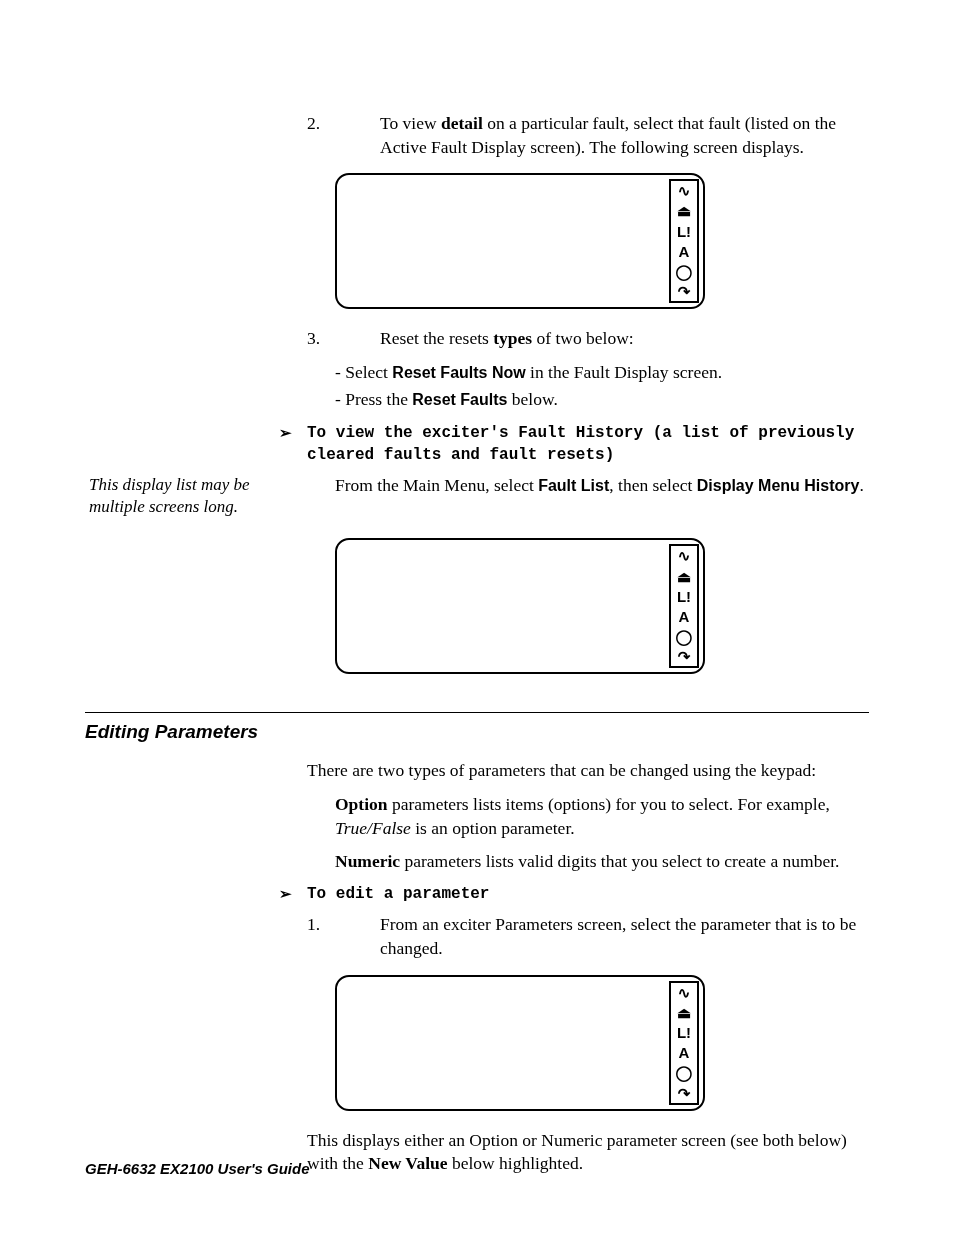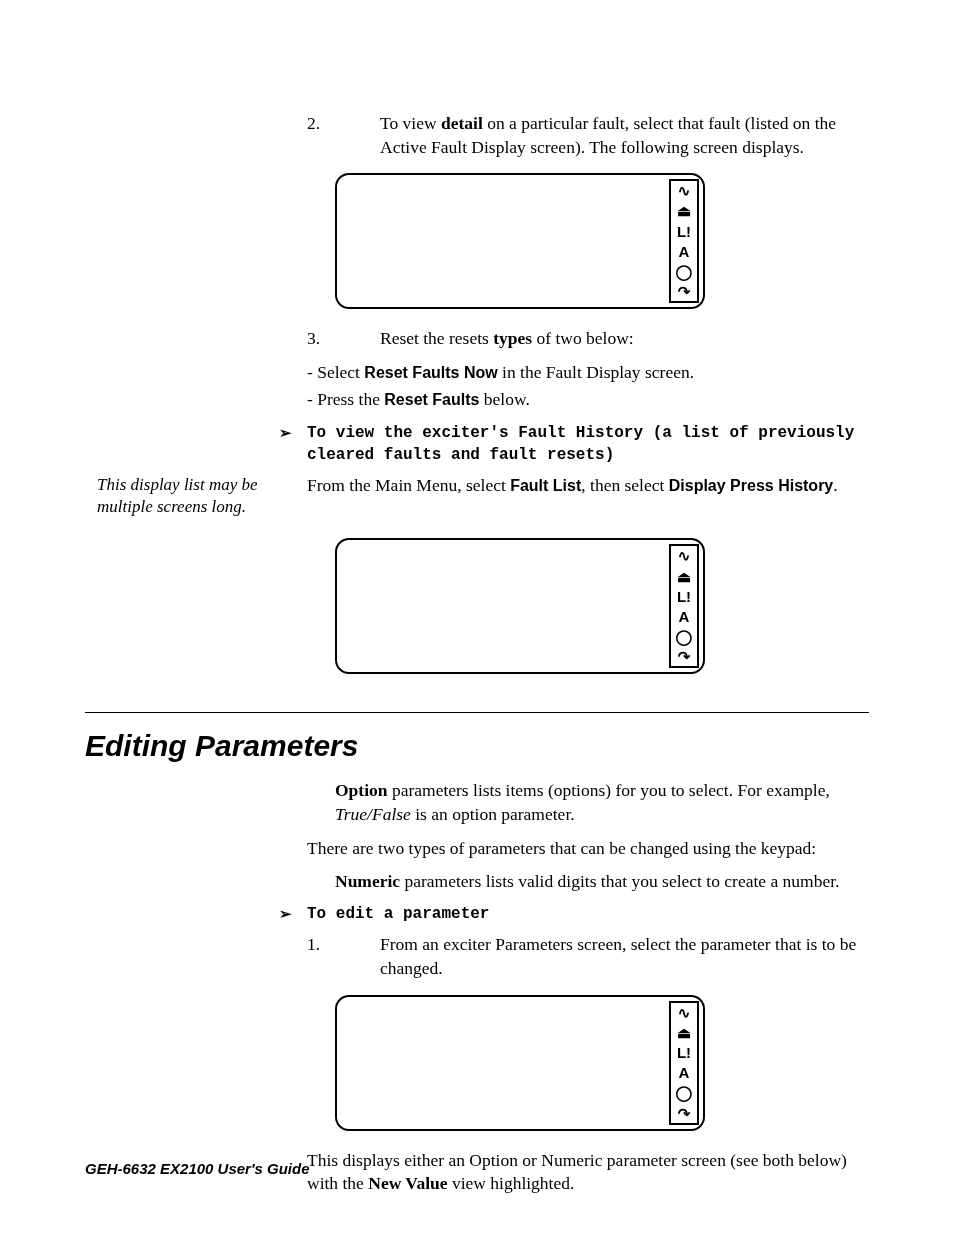--- a/index.html
+++ b/index.html
@@ -29,40 +29,41 @@
   }
   .ol-num {
     width: 28px;
     flex: 0 0 28px;
   }
   .ol-body {
     flex: 1;
     margin-left: 45px;
   }
   .sub-indent {
+    margin-left: 28px;
     line-height: 1.55;
   }
   .bullet-row {
     display: flex;
     font-family: Arial, Helvetica, sans-serif;
     font-size: 16px;
     font-weight: bold;
     line-height: 1.35;
     margin-top: 10px;
     margin-bottom: 8px;
   }
   .bullet-mark {
     width: 28px;
     flex: 0 0 28px;
     font-size: 15px;
   }
   .bullet-body { flex: 1; font-family: Liberation Mono, monospace; }
   .margin-note {
     position: absolute;
-    left: 12px;
+    left: 4px;
     width: 200px;
     font-style: italic;
     font-size: 17px;
     line-height: 1.3;
   }
   .figure {
     margin: 14px 0 18px 28px;
     width: 366px;
     height: 132px;
     border: 2px solid #000;
@@ -91,22 +92,22 @@
   }
   .section-rule {
     border: none;
     border-top: 1.5px solid #000;
     margin: 38px 0 6px 0;
   }
   .section-title {
     font-family: Arial, Helvetica, sans-serif;
     font-weight: bold;
     font-style: italic;
-    font-size: 30px;
-    margin: 16px 0 16px 0;
+    font-size: 19px;
+    margin: 8px 0 16px 0;
   }
   .para {
     line-height: 1.35;
     margin-bottom: 10px;
   }
   .para-indent {
     margin-left: 28px;
   }
   .footer {
     position: absolute;
@@ -162,21 +163,21 @@
 
   <div class="bullet-row" style="margin-left:194px;">
     <div class="bullet-mark">➢</div>
     <div class="bullet-body">To view the exciter's Fault History (a list of previously cleared faults and fault resets)</div>
   </div>
 
   <div style="position:relative; min-height:40px;">
     <div class="margin-note">This display list may be multiple screens long.</div>
     <div class="main-col">
       <div class="sub-indent para">
-        <span>From the Main Menu, select </span><b class="sans">Fault List</b><span>, then select </span><b class="sans">Display Press History</b><span>.</span>
+        <span>From the Main Menu, select </span><b class="sans">Fault List</b><span>, then select </span><b class="sans">Display Menu History</b><span>.</span>
       </div>
     </div>
   </div>
 
   <div class="main-col">
     <div class="figure" style="margin-top:24px;">
       <div class="icon-strip">
         <span class="ic">∿</span>
         <span class="ic">⏏</span>
         <span class="ic">L!</span>
@@ -184,25 +185,25 @@
         <span class="ic">◯</span>
         <span class="ic">↷</span>
       </div>
     </div>
   </div>
 
   <hr class="section-rule">
   <h2 class="section-title">Editing Parameters</h2>
 
   <div class="main-col">
+    <div class="para">There are two types of parameters that can be changed using the keypad:</div>
+
     <div class="para para-indent">
       <b>Option</b><span> parameters lists items (options) for you to select. For example, </span><i>True/False</i><span> is an option parameter.</span>
     </div>
-
-    <div class="para">There are two types of parameters that can be changed using the keypad:</div>
 
     <div class="para para-indent">
       <b>Numeric</b><span> parameters lists valid digits that you select to create a number.</span>
     </div>
   </div>
 
   <div class="bullet-row" style="margin-left:194px;">
     <div class="bullet-mark">➢</div>
     <div class="bullet-body">To edit a parameter</div>
   </div>
@@ -218,21 +219,21 @@
         <span class="ic">∿</span>
         <span class="ic">⏏</span>
         <span class="ic">L!</span>
         <span class="ic">A</span>
         <span class="ic">◯</span>
         <span class="ic">↷</span>
       </div>
     </div>
 
     <div class="para">
-      <span>This displays either an Option or Numeric parameter screen (see both below) with the </span><b>New Value</b><span> view highlighted.</span>
+      <span>This displays either an Option or Numeric parameter screen (see both below) with the </span><b>New Value</b><span> below highlighted.</span>
     </div>
   </div>
 
 </div>
 
 <div class="footer">
   <span>GEH-6632  EX2100 User's Guide</span>
 </div>
 
 </body></html>

